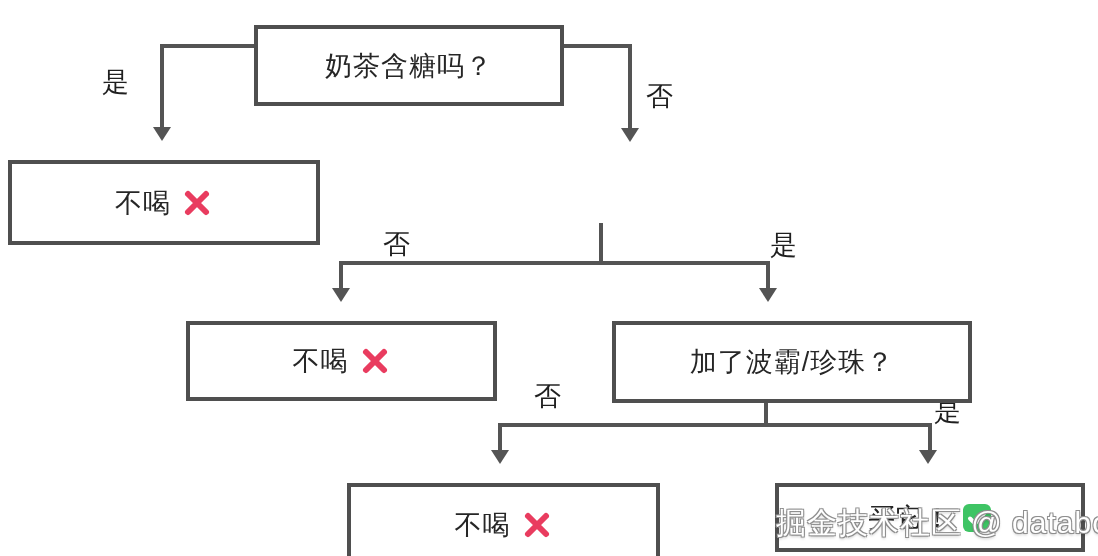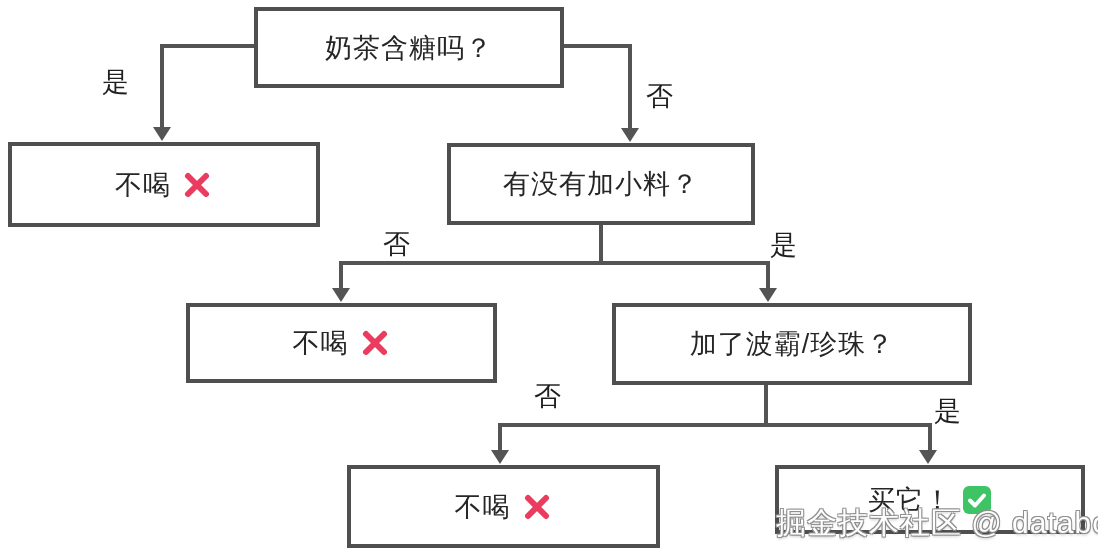--- a/index.html
+++ b/index.html
@@ -4,21 +4,21 @@
 <style>
   html,body{margin:0;padding:0;background:#ffffff;}
   .canvas{
     position:relative;width:1098px;height:556px;background:#ffffff;overflow:hidden;
     font-family:"Liberation Sans","DejaVu Sans",sans-serif;
   }
   .node{
     position:absolute;box-sizing:border-box;background:#ffffff;
     border:4px solid #4f4f4f;
     display:flex;align-items:center;justify-content:center;gap:10px;
-    font-size:27px;color:#262626;letter-spacing:1px;white-space:nowrap;
+    font-size:27px;color:#262626;letter-spacing:1px;white-space:nowrap;margin-top:18px;
   }
   .line{position:absolute;background:#545454;}
   .arrow-down{
     position:absolute;width:0;height:0;
     border-left:9px solid transparent;border-right:9px solid transparent;
     border-top:14px solid #545454;
   }
   .edge-label{
     position:absolute;font-size:27px;color:#1f1f1f;white-space:nowrap;
   }
@@ -69,23 +69,20 @@
 
   <div class="node" style="left:8px;top:142px;width:312px;height:85px">
     <span>不喝</span>
     <span class="icon">
       <svg width="32" height="32" viewBox="0 0 32 32">
           <path d="M7 7 L25 25 M25 7 L7 25" stroke="#E93C5F" stroke-width="6" stroke-linecap="round" fill="none"></path>
         </svg>
     </span>
   </div>
 
-  <div class="node" style="left:447px;top:143px;width:308px;height:82px">
-    <span>有没有加小料？</span>
-  </div>
 
   <div class="node" style="left:186px;top:303px;width:311px;height:80px">
     <span>不喝</span>
     <span class="icon">
       <svg width="32" height="32" viewBox="0 0 32 32">
           <path d="M7 7 L25 25 M25 7 L7 25" stroke="#E93C5F" stroke-width="6" stroke-linecap="round" fill="none"></path>
         </svg>
     </span>
   </div>
 

